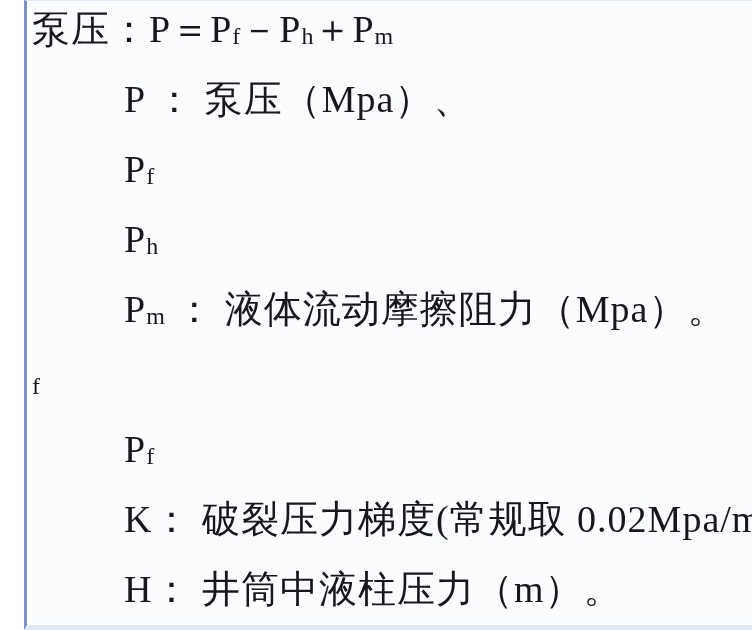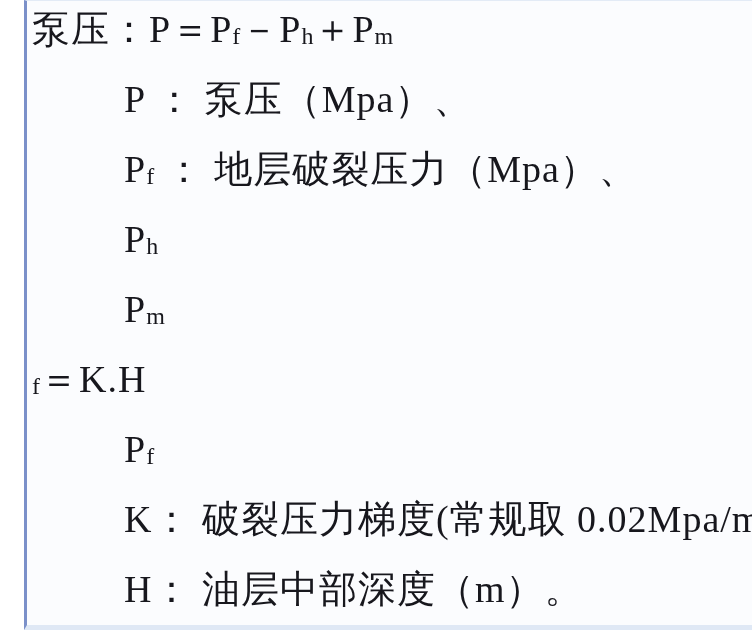--- a/index.html
+++ b/index.html
@@ -60,21 +60,21 @@
   }
 </style>
 </head>
 <body>
 
 <div class="page" style="--bg: #fbfcfe; --border-left: #7b90c9; --border-top: #e3ebf6; --border-right: #e9eff8; --border-bottom: #dfe8f5; --ink: #17171d;">
   <div class="edge-artifact"></div>
   <div class="doc">
       <div class="line"><span>泵压：P＝P</span><sub>f</sub><span>－P</span><sub>h</sub><span>＋P</span><sub>m</sub></div>
       <div class="line indented"><span>P ： 泵压（Mpa）、</span></div>
-      <div class="line indented"><span>P</span><sub>f</sub><span> ： 地层破裂压力（Mpa）、</span></div>
+      <div class="line indented"><span>P</span><sub>f</sub></div>
       <div class="line indented"><span>P</span><sub>h</sub></div>
-      <div class="line indented"><span>P</span><sub>m</sub></div>
-      <div class="line"><sub>f</sub><span>＝K.H</span></div>
+      <div class="line indented"><span>P</span><sub>m</sub><span> ： 液体流动摩擦阻力（Mpa）。</span></div>
+      <div class="line"><sub>f</sub></div>
       <div class="line indented"><span>P</span><sub>f</sub></div>
       <div class="line indented"><span>K： 破裂压力梯度(常规取 0.02Mpa/m)、</span></div>
-      <div class="line indented"><span>H： 油层中部深度（m）。</span></div>
+      <div class="line indented"><span>H： 井筒中液柱压力（m）。</span></div>
     </div>
 </div>
 
 </body></html>

